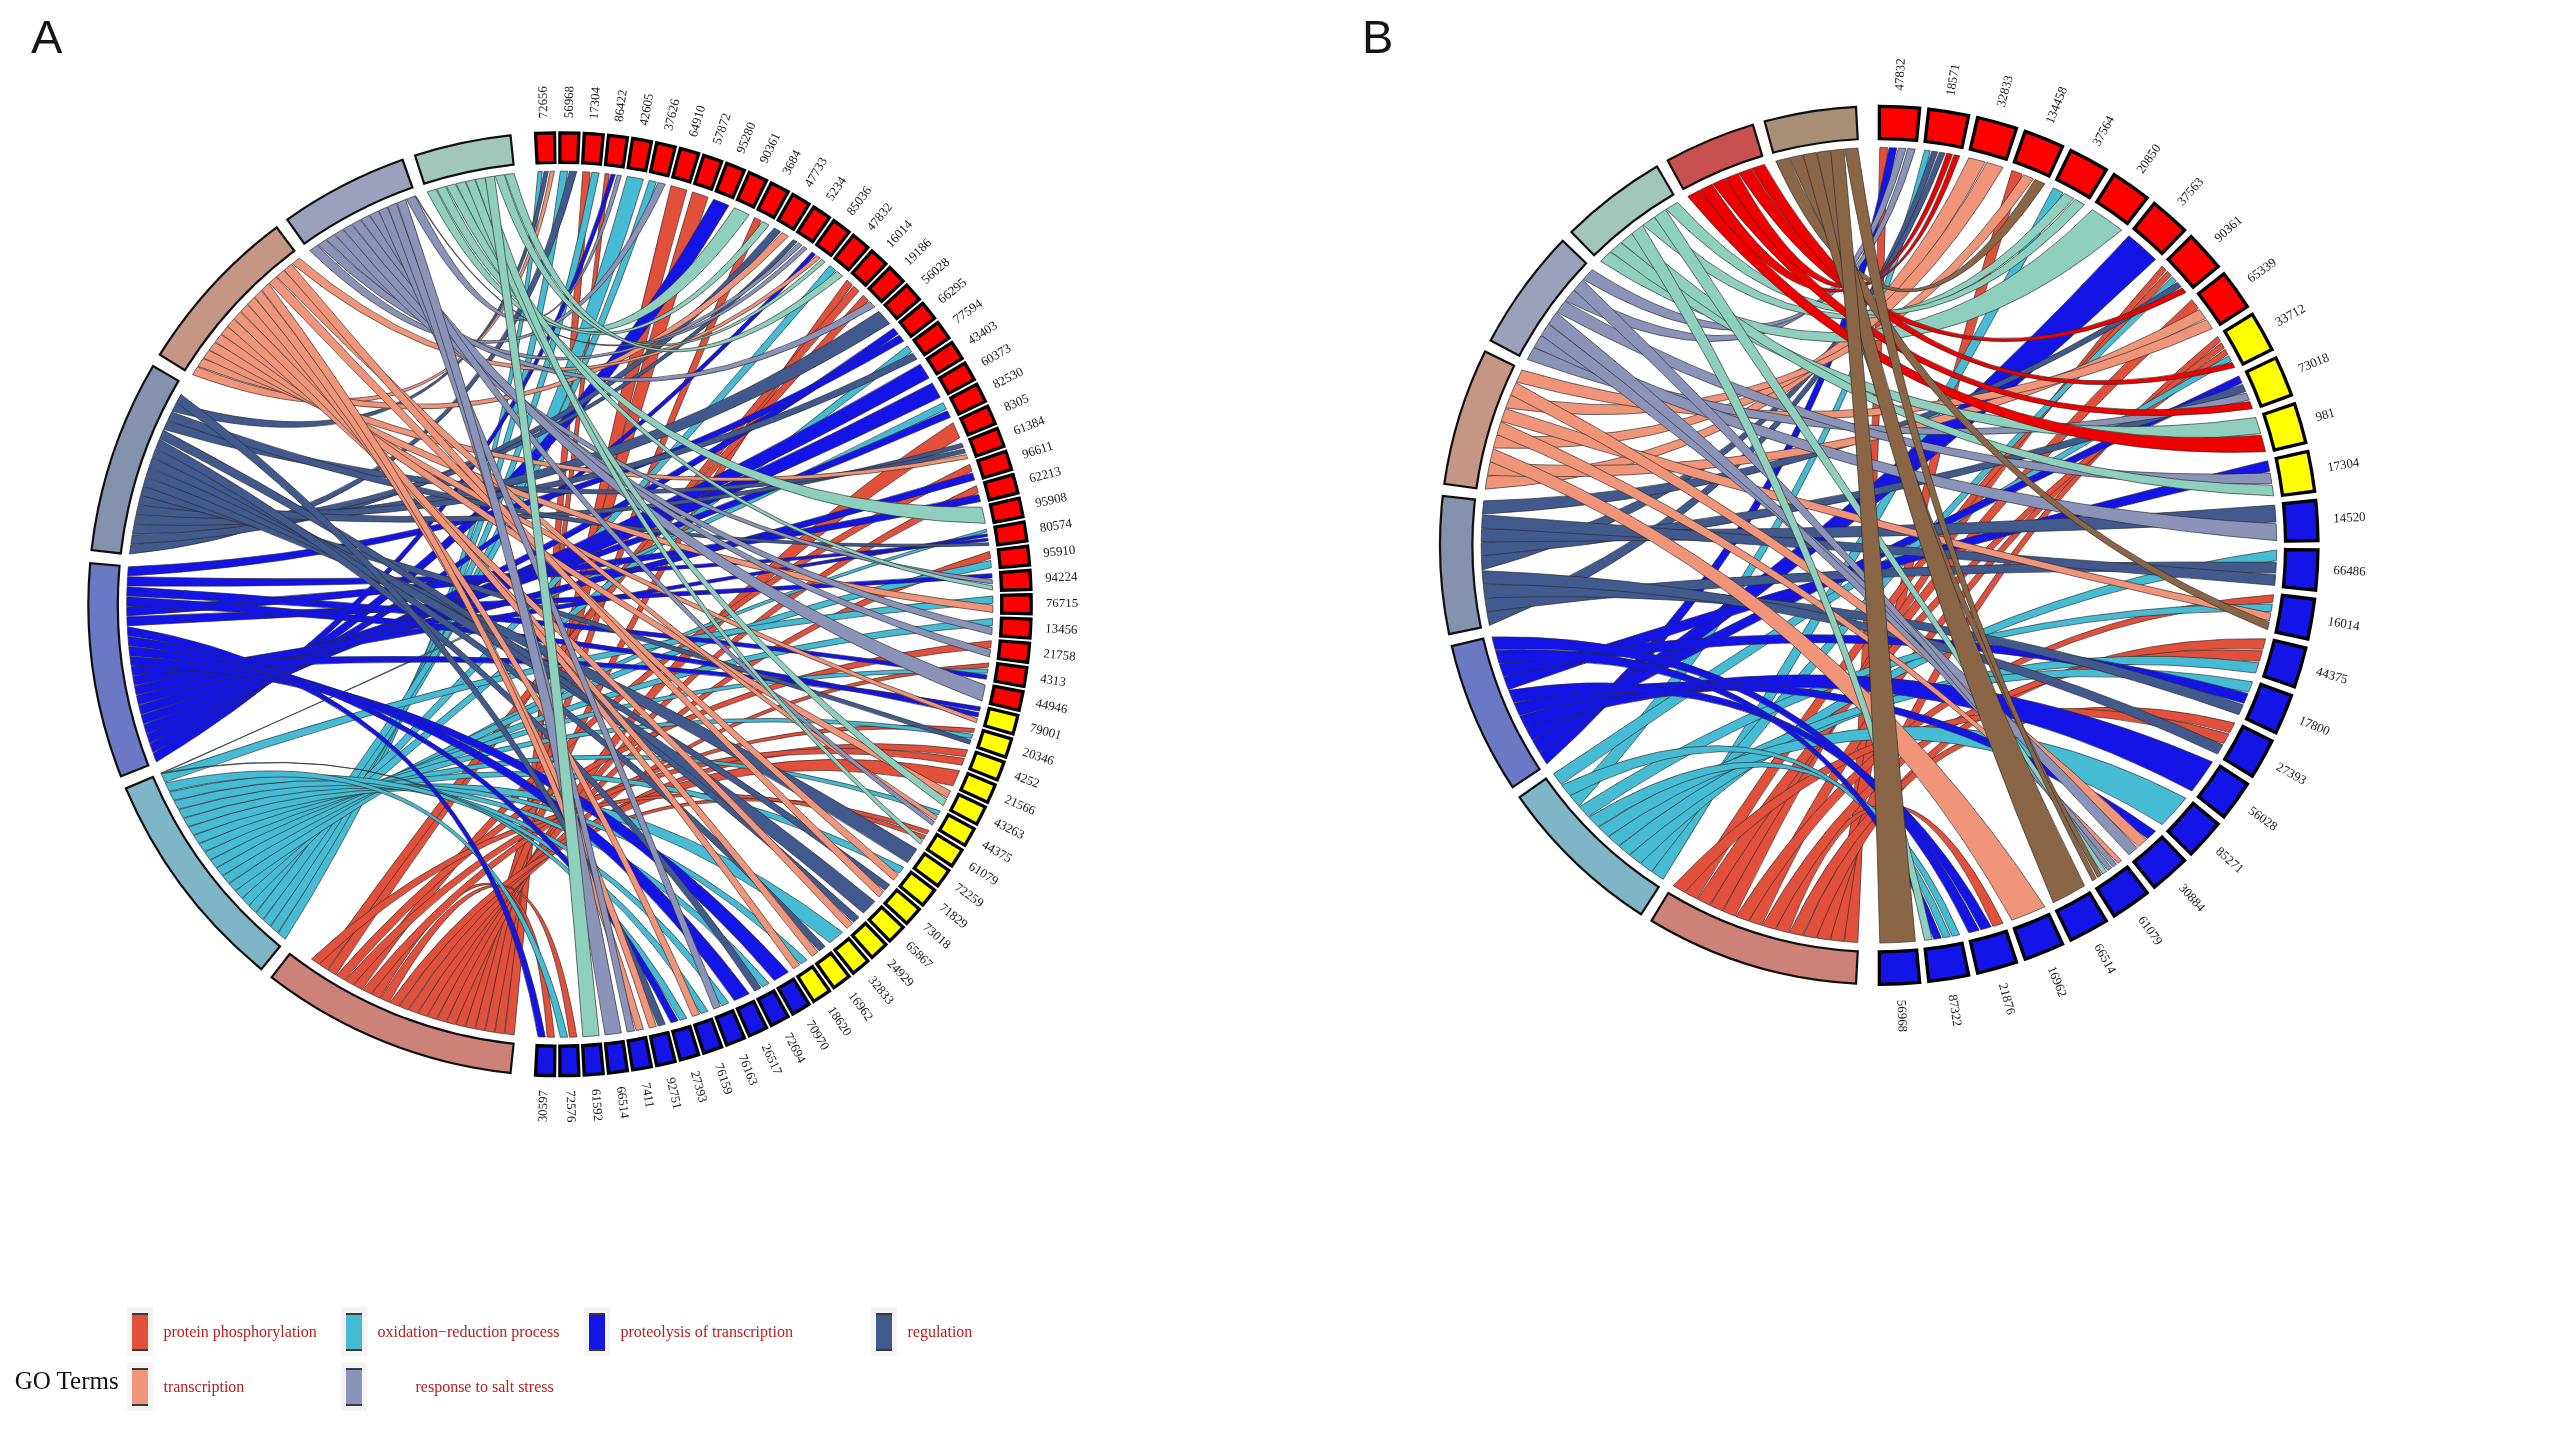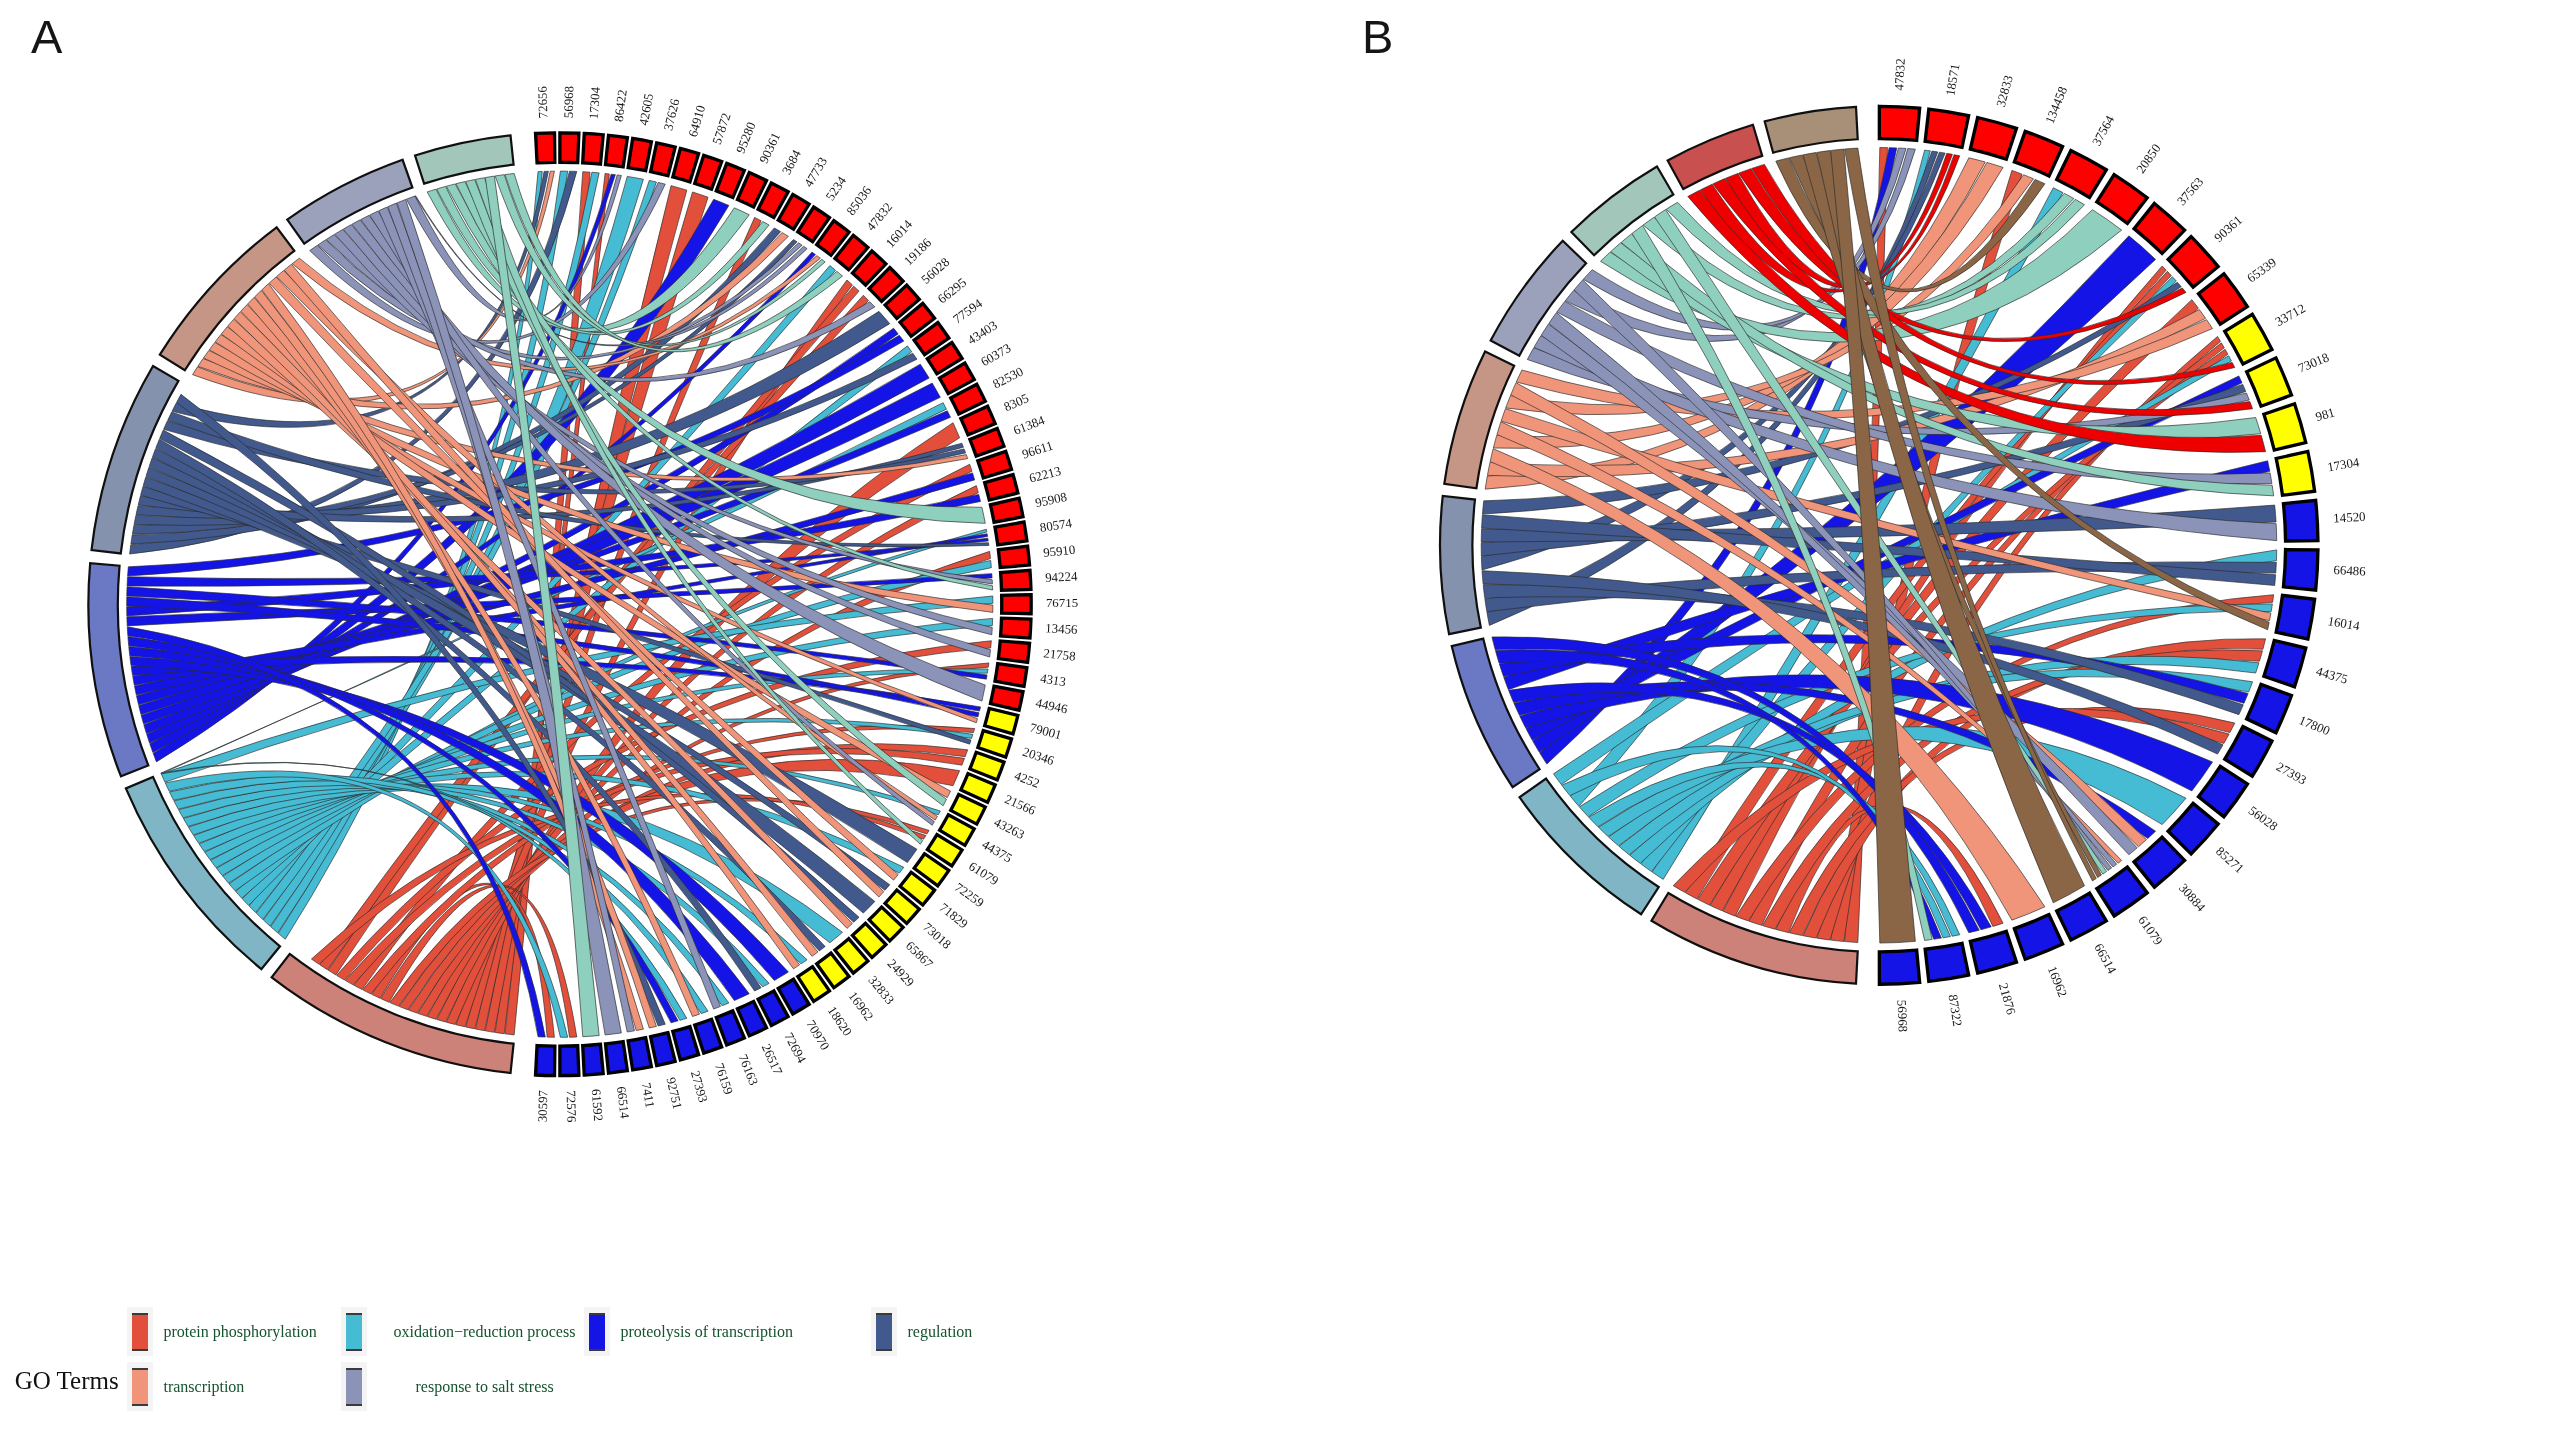--- a/index.html
+++ b/index.html
@@ -28,21 +28,21 @@
   .legend-item{display:flex;align-items:center;height:55px;}
   .swatch-box{
     width:26.5px;height:49px;background:#f4f4f4;display:flex;align-items:center;
     justify-content:center;flex:none;
   }
   .swatch{
     width:16px;height:38px;border-top:2.2px solid #3a3a3a;border-bottom:2.2px solid #3a3a3a;
     box-sizing:border-box;
   }
   .legend-label{
-    font-family:"Liberation Serif",serif;font-size:16px;color:#14532d;
+    font-family:"Liberation Serif",serif;font-size:16px;color:#b91c1c;
     margin-left:10.3px;white-space:nowrap;
   }
 </style>
 </head>
 <body>
 
 <div class="figure">
 
   <div class="panel" id="panel-a">
     <div class="panel-letter">A</div>
@@ -313,21 +313,21 @@
     <div class="legend" id="legend-a">
       <div class="legend-title">GO Terms</div>
       <div class="legend-grid" id="legend-grid-a">
           <div class="legend-row">
             <div class="legend-item" style="width: 214px;">
               <div class="swatch-box">
                 <div class="swatch" style="background: rgb(226, 80, 60);"></div>
               </div>
               <div class="legend-label">protein phosphorylation</div>
             </div>
-            <div class="legend-item" style="width: 243px; gap: 16px;">
+            <div class="legend-item" style="width: 243px;">
               <div class="swatch-box">
                 <div class="swatch" style="background: rgb(70, 188, 212);"></div>
               </div>
               <div class="legend-label">oxidation−reduction process</div>
             </div>
             <div class="legend-item" style="width: 287px;">
               <div class="swatch-box">
                 <div class="swatch" style="background: rgb(20, 20, 230);"></div>
               </div>
               <div class="legend-label">proteolysis of transcription</div>

